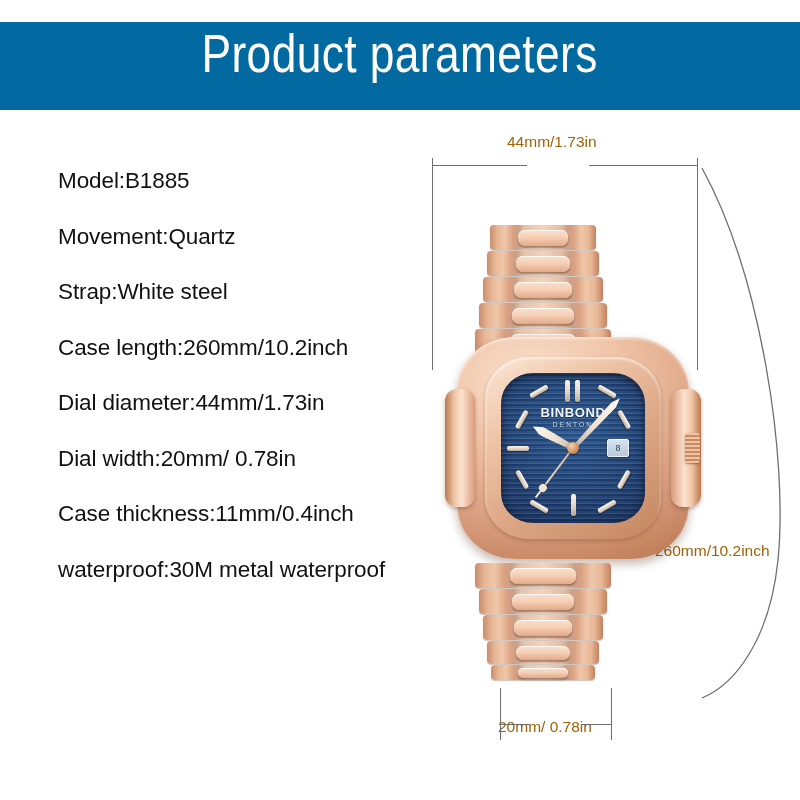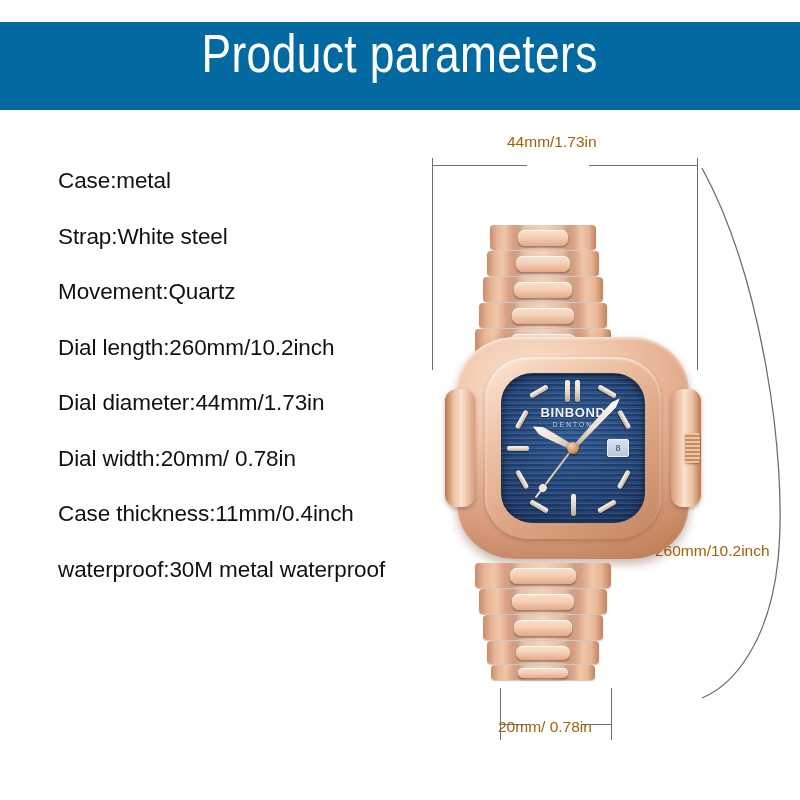--- a/index.html
+++ b/index.html
@@ -300,24 +300,24 @@
 </head>
 <body>
 
 <div id="page">
 
   <div class="header-banner">
     <div class="header-title">Product parameters</div>
   </div>
 
   <div class="spec-list">
-    <div class="spec-line">Case:metal</div>
+    <div class="spec-line">Model:B1885</div>
+    <div class="spec-line">Movement:Quartz</div>
     <div class="spec-line">Strap:White steel</div>
-    <div class="spec-line">Movement:Quartz</div>
-    <div class="spec-line">Dial length:260mm/10.2inch</div>
+    <div class="spec-line">Case length:260mm/10.2inch</div>
     <div class="spec-line">Dial diameter:44mm/1.73in</div>
     <div class="spec-line">Dial width:20mm/ 0.78in</div>
     <div class="spec-line">Case thickness:11mm/0.4inch</div>
     <div class="spec-line">waterproof:30M metal waterproof</div>
   </div>
 
   <div class="dim-label" id="dim-top-label">44mm/1.73in</div>
   <div class="rule h" id="top-rule-left"></div>
   <div class="rule h" id="top-rule-right"></div>
   <div class="rule v" id="top-tick-left"></div>

